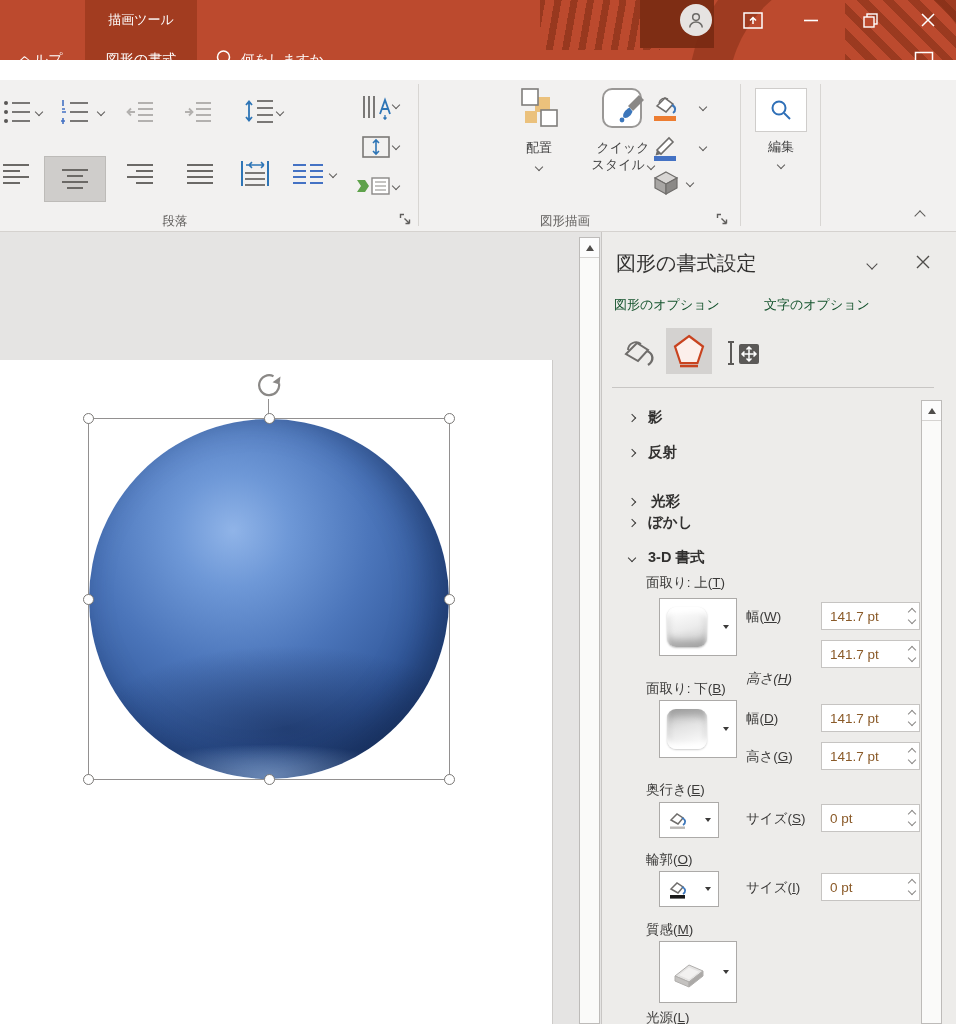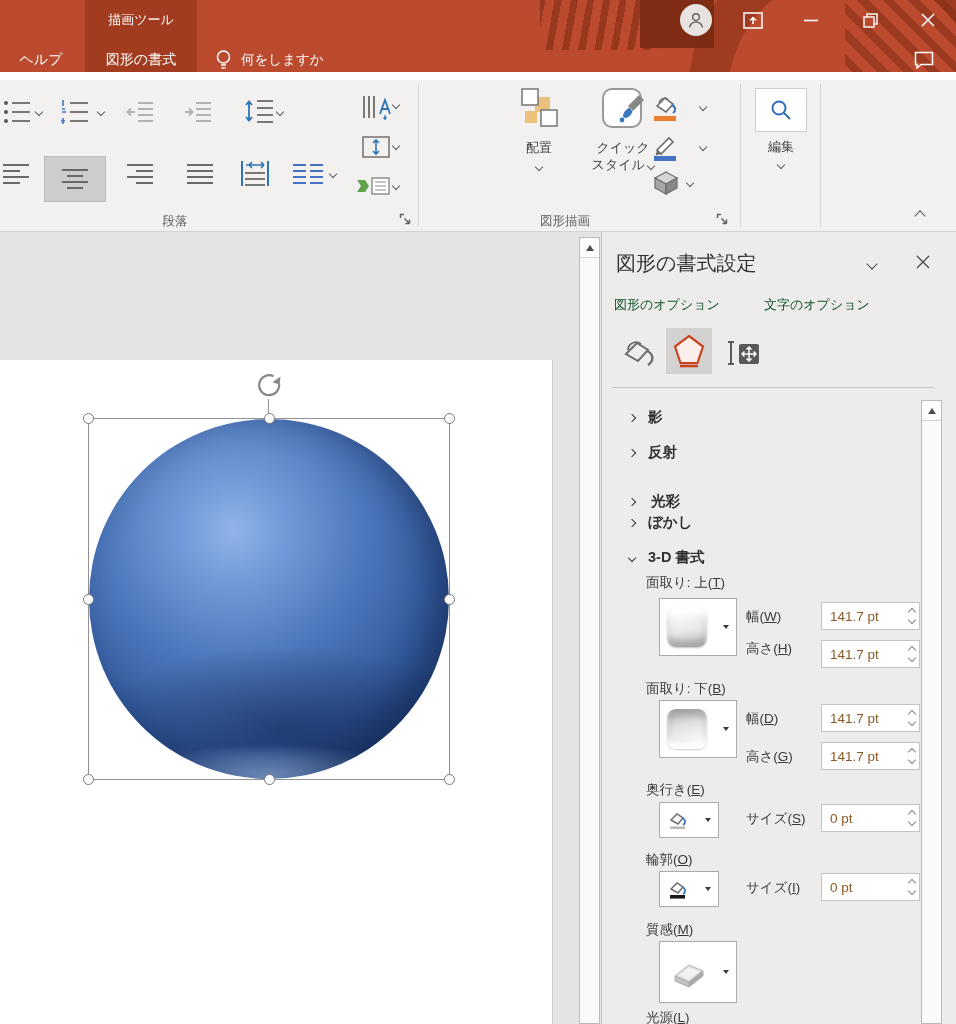--- a/index.html
+++ b/index.html
@@ -2,21 +2,21 @@
 <html><head>
 <meta charset="utf-8">
 <style>
   html,body{margin:0;padding:0;background:#fff;}
   .app{position:relative;width:956px;height:1024px;overflow:hidden;
        font-family:"Liberation Sans","DejaVu Sans",sans-serif;
        -webkit-font-smoothing:antialiased;color:#3b3a39;}
   .abs{position:absolute;}
 
   
-  .titlebar{position:absolute;left:0;top:0;width:956px;height:72px;background:#BC4A2E;overflow:hidden;}
+  .titlebar{position:absolute;left:0;top:0;width:956px;height:60px;background:#BC4A2E;overflow:hidden;}
   .tb-art-rect{position:absolute;left:640px;top:0;width:74px;height:48px;background:#7E2D14;}
   .tb-art-ring{position:absolute;left:688px;top:-70px;width:250px;height:250px;border-radius:50%;
                border:40px solid rgba(122,42,18,.45);}
   .tb-art-stripes1{position:absolute;left:540px;top:-10px;width:120px;height:60px;
         background:repeating-linear-gradient(100deg,rgba(122,42,18,.55) 0 7px,transparent 7px 16px);}
   .tb-art-stripes2{position:absolute;left:845px;top:-10px;width:120px;height:100px;
         background:repeating-linear-gradient(45deg,rgba(122,42,18,.5) 0 8px,transparent 8px 18px);}
   .ctx-tab{position:absolute;left:85px;top:0;width:112px;height:40px;background:#A23C20;
            color:#fff;font-size:13px;display:flex;align-items:center;justify-content:center;}
   .tab-row{position:absolute;left:0;top:40px;width:956px;height:40px;}
@@ -428,21 +428,21 @@
     </div>
     <div class="spinwrap" style="left:219px;top:370px;">
       <input readonly="" value="141.7 pt" style="">
       <span class="spin spin-up" style="top:4px;">
           <span></span>
         </span>
       <span class="spin spin-dn" style="bottom:5px;">
           <span></span>
         </span>
     </div>
-    <div class="flabel" style="left:144px;top:408px;">
+    <div class="flabel" style="left:144px;top:438px;font-style:italic;">
       <span>高さ(</span><span class="u">H</span><span>)</span>
     </div>
     <div class="spinwrap" style="left:219px;top:408px;">
       <input readonly="" value="141.7 pt" style="">
       <span class="spin spin-up" style="top:4px;">
           <span></span>
         </span>
       <span class="spin spin-dn" style="bottom:5px;">
           <span></span>
         </span>

